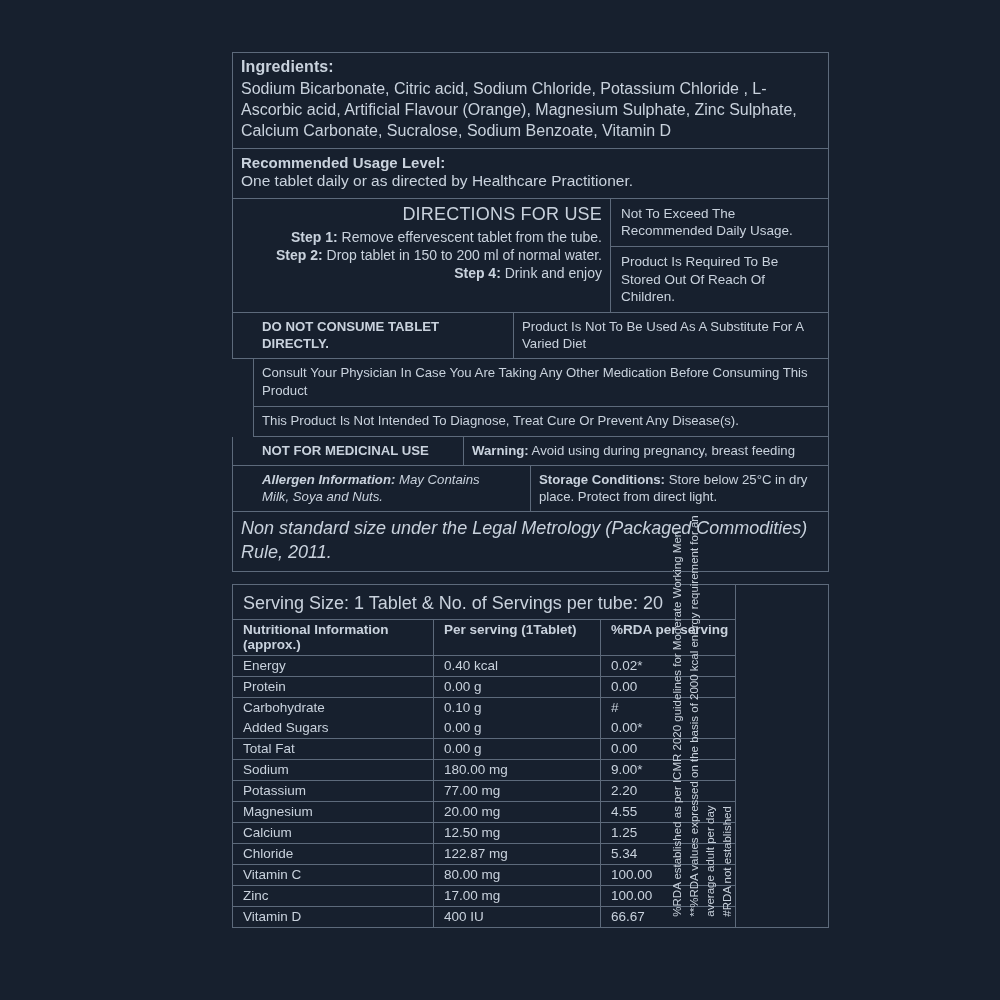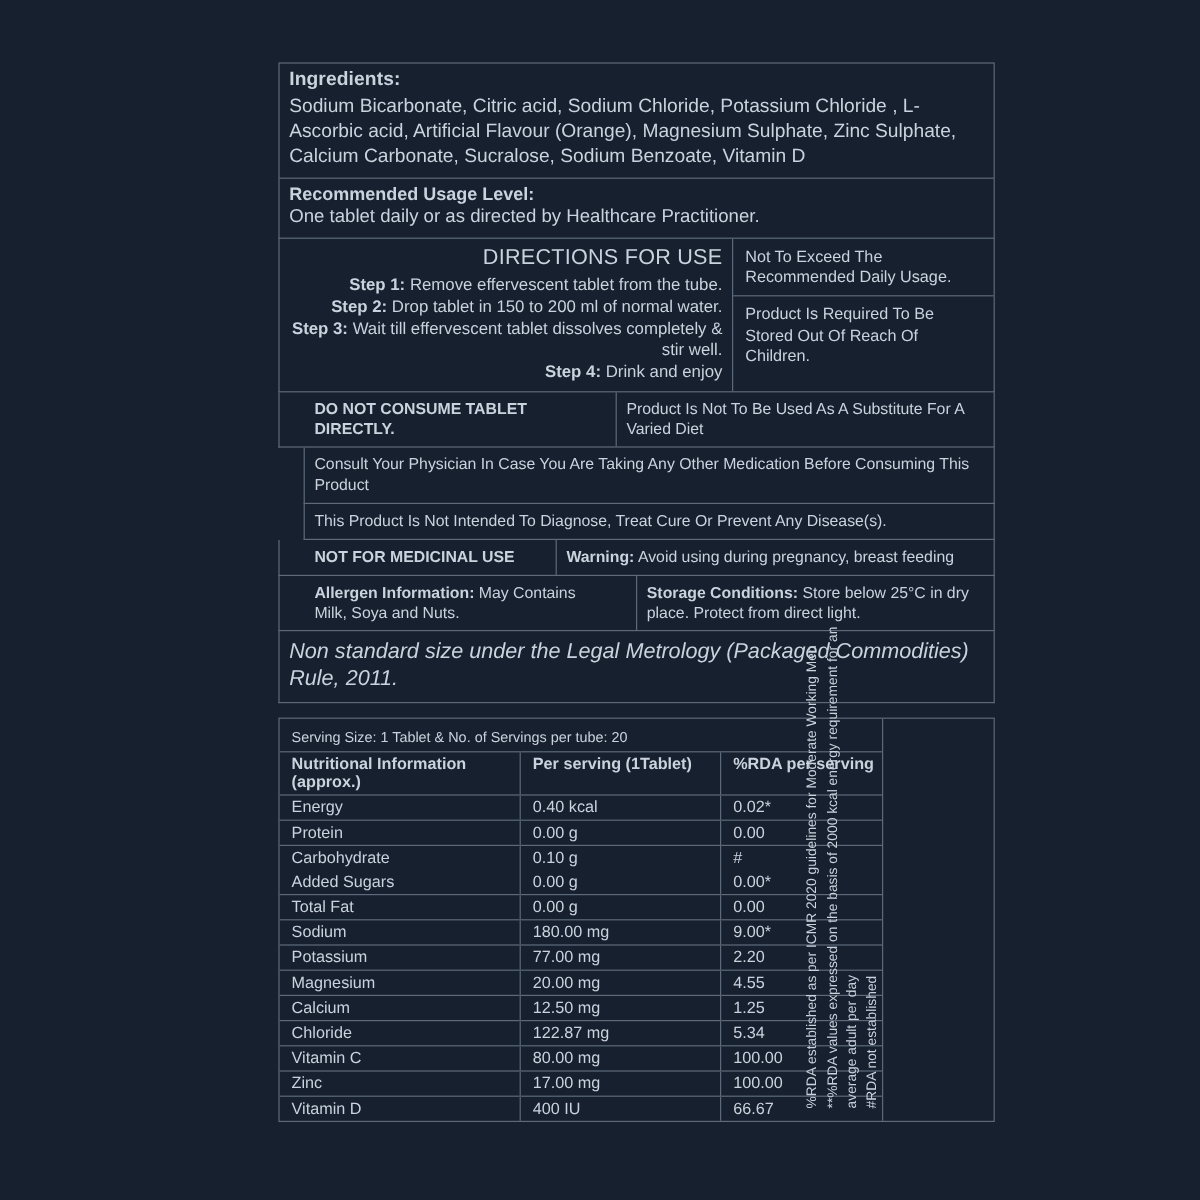--- a/index.html
+++ b/index.html
@@ -104,21 +104,21 @@
     flex: 1;
     padding: 6px 0 0 0;
   }
   .nutri-title {
     font-size: 22px;
     font-weight: normal;
     padding: 0 10px;
     letter-spacing: .2px;
   }
   .nutri-serving {
-    font-size: 12px;
+    font-size: 18px;
     padding: 2px 10px 5px 10px;
   }
   table.nt {
     width: 100%;
     border-collapse: collapse;
     font-size: 13.5px;
   }
   table.nt th, table.nt td {
     text-align: left;
     font-weight: normal;
@@ -170,24 +170,20 @@
         <div class="dir-heading">DIRECTIONS FOR USE</div>
         <div class="dir-step">
           <b>Step 1:</b>
           <span>Remove effervescent tablet from the tube.</span>
         </div>
         <div class="dir-step">
           <b>Step 2:</b>
           <span>Drop tablet in 150 to 200 ml of normal water.</span>
         </div>
         <div class="dir-step">
-          <b>Step 3:</b>
-          <span>Wait till effervescent tablet dissolves completely &amp; stir well.</span>
-        </div>
-        <div class="dir-step">
           <b>Step 4:</b>
           <span>Drink and enjoy</span>
         </div>
       </div>
       <div class="dir-right">
         <div class="dir-right-cell">Not To Exceed The Recommended Daily Usage.</div>
         <div class="dir-right-cell">Product Is Required To Be Stored Out Of Reach Of Children.</div>
       </div>
     </div>
   </div>
@@ -208,21 +204,21 @@
       <div style="flex:0 0 188px;" class="s13 lbl">NOT FOR MEDICINAL USE</div>
       <div style="flex:1;" class="s13">
         <b>Warning:</b>
         <span>Avoid using during pregnancy, breast feeding</span>
       </div>
     </div>
   </div>
 
   <div class="box">
     <div class="row2">
-      <div style="flex:0 0 255px;" class="s13">
+      <div style="flex:0 0 255px;font-style:italic;" class="s13">
         <b>Allergen Information:</b>
         <span>May Contains Milk, Soya and Nuts.</span>
       </div>
       <div style="flex:1;" class="s13">
         <b>Storage Conditions:</b>
         <span>Store below 25°C in dry place. Protect from direct light.</span>
       </div>
     </div>
   </div>
 

